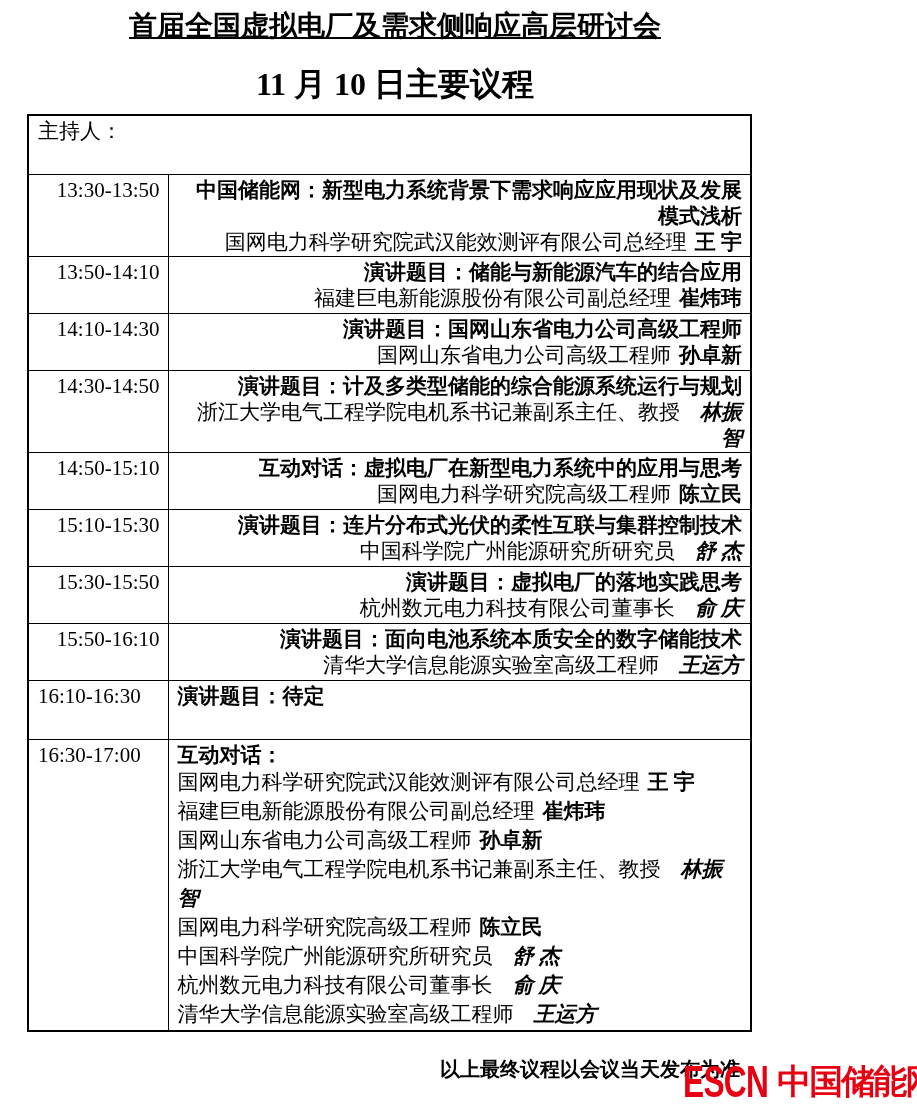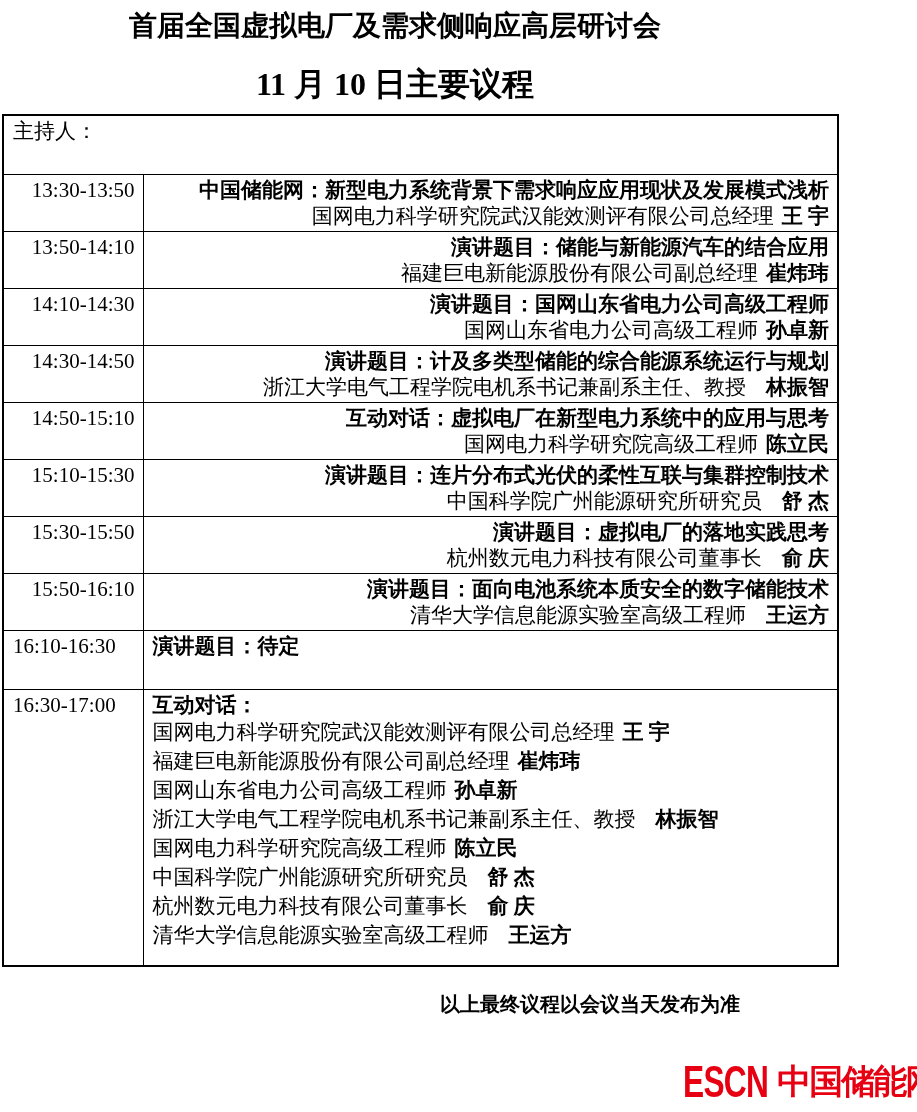--- a/index.html
+++ b/index.html
@@ -3,46 +3,46 @@
 <meta charset="utf-8">
 <style>
   html,body{margin:0;padding:0;background:#fff;}
   body{
     width:917px;height:1112px;position:relative;
     font-family:"Liberation Serif","DejaVu Serif",serif;
     color:#000;overflow:hidden;
   }
   .page-title{
     width:790px;margin:9px 0 0 0;text-align:center;
-    font-size:28px;font-weight:bold;line-height:34px;
+    font-size:28px;font-weight:bold;line-height:34px;text-decoration:underline;
   }
   .page-subtitle{
     width:790px;margin:25px 0 14px 0;text-align:center;
     font-size:32px;font-weight:bold;line-height:32px;
   }
   table.agenda{
-    margin-left:2px;width:837px;
+    margin-left:27px;width:725px;
     border-collapse:collapse;table-layout:fixed;
     border:2px solid #000;
   }
   table.agenda td{
     border:1px solid #000;vertical-align:top;
     padding:2px 8px 1px 9px;
     font-size:21px;line-height:26px;
   }
   col.time-col{width:140px;}
   td.time-cell{white-space:nowrap;}
   td.moderator-cell{height:55px;}
   tr.session-row td{height:53px;text-align:right;}
   tr.tbd-row td{height:55px;}
   tr.dialogue-row td{height:272px;}
   .topic{font-weight:bold;}
   .speaker-line{font-weight:normal;}
   .speaker-name{font-weight:bold;margin-left:8px;}
-  .speaker-name.wide{margin-left:20px;}
+  .speaker-name.wide{margin-left:20px;font-style:italic;}
   .dialogue-list .speaker-line{line-height:29px;}
   .footnote{
     margin:22px 0 0 440px;
     font-size:20px;font-weight:bold;line-height:30px;
   }
   .logo{
     position:absolute;left:683px;bottom:7px;
     display:flex;align-items:center;white-space:nowrap;
   }
   .logo-escn{

